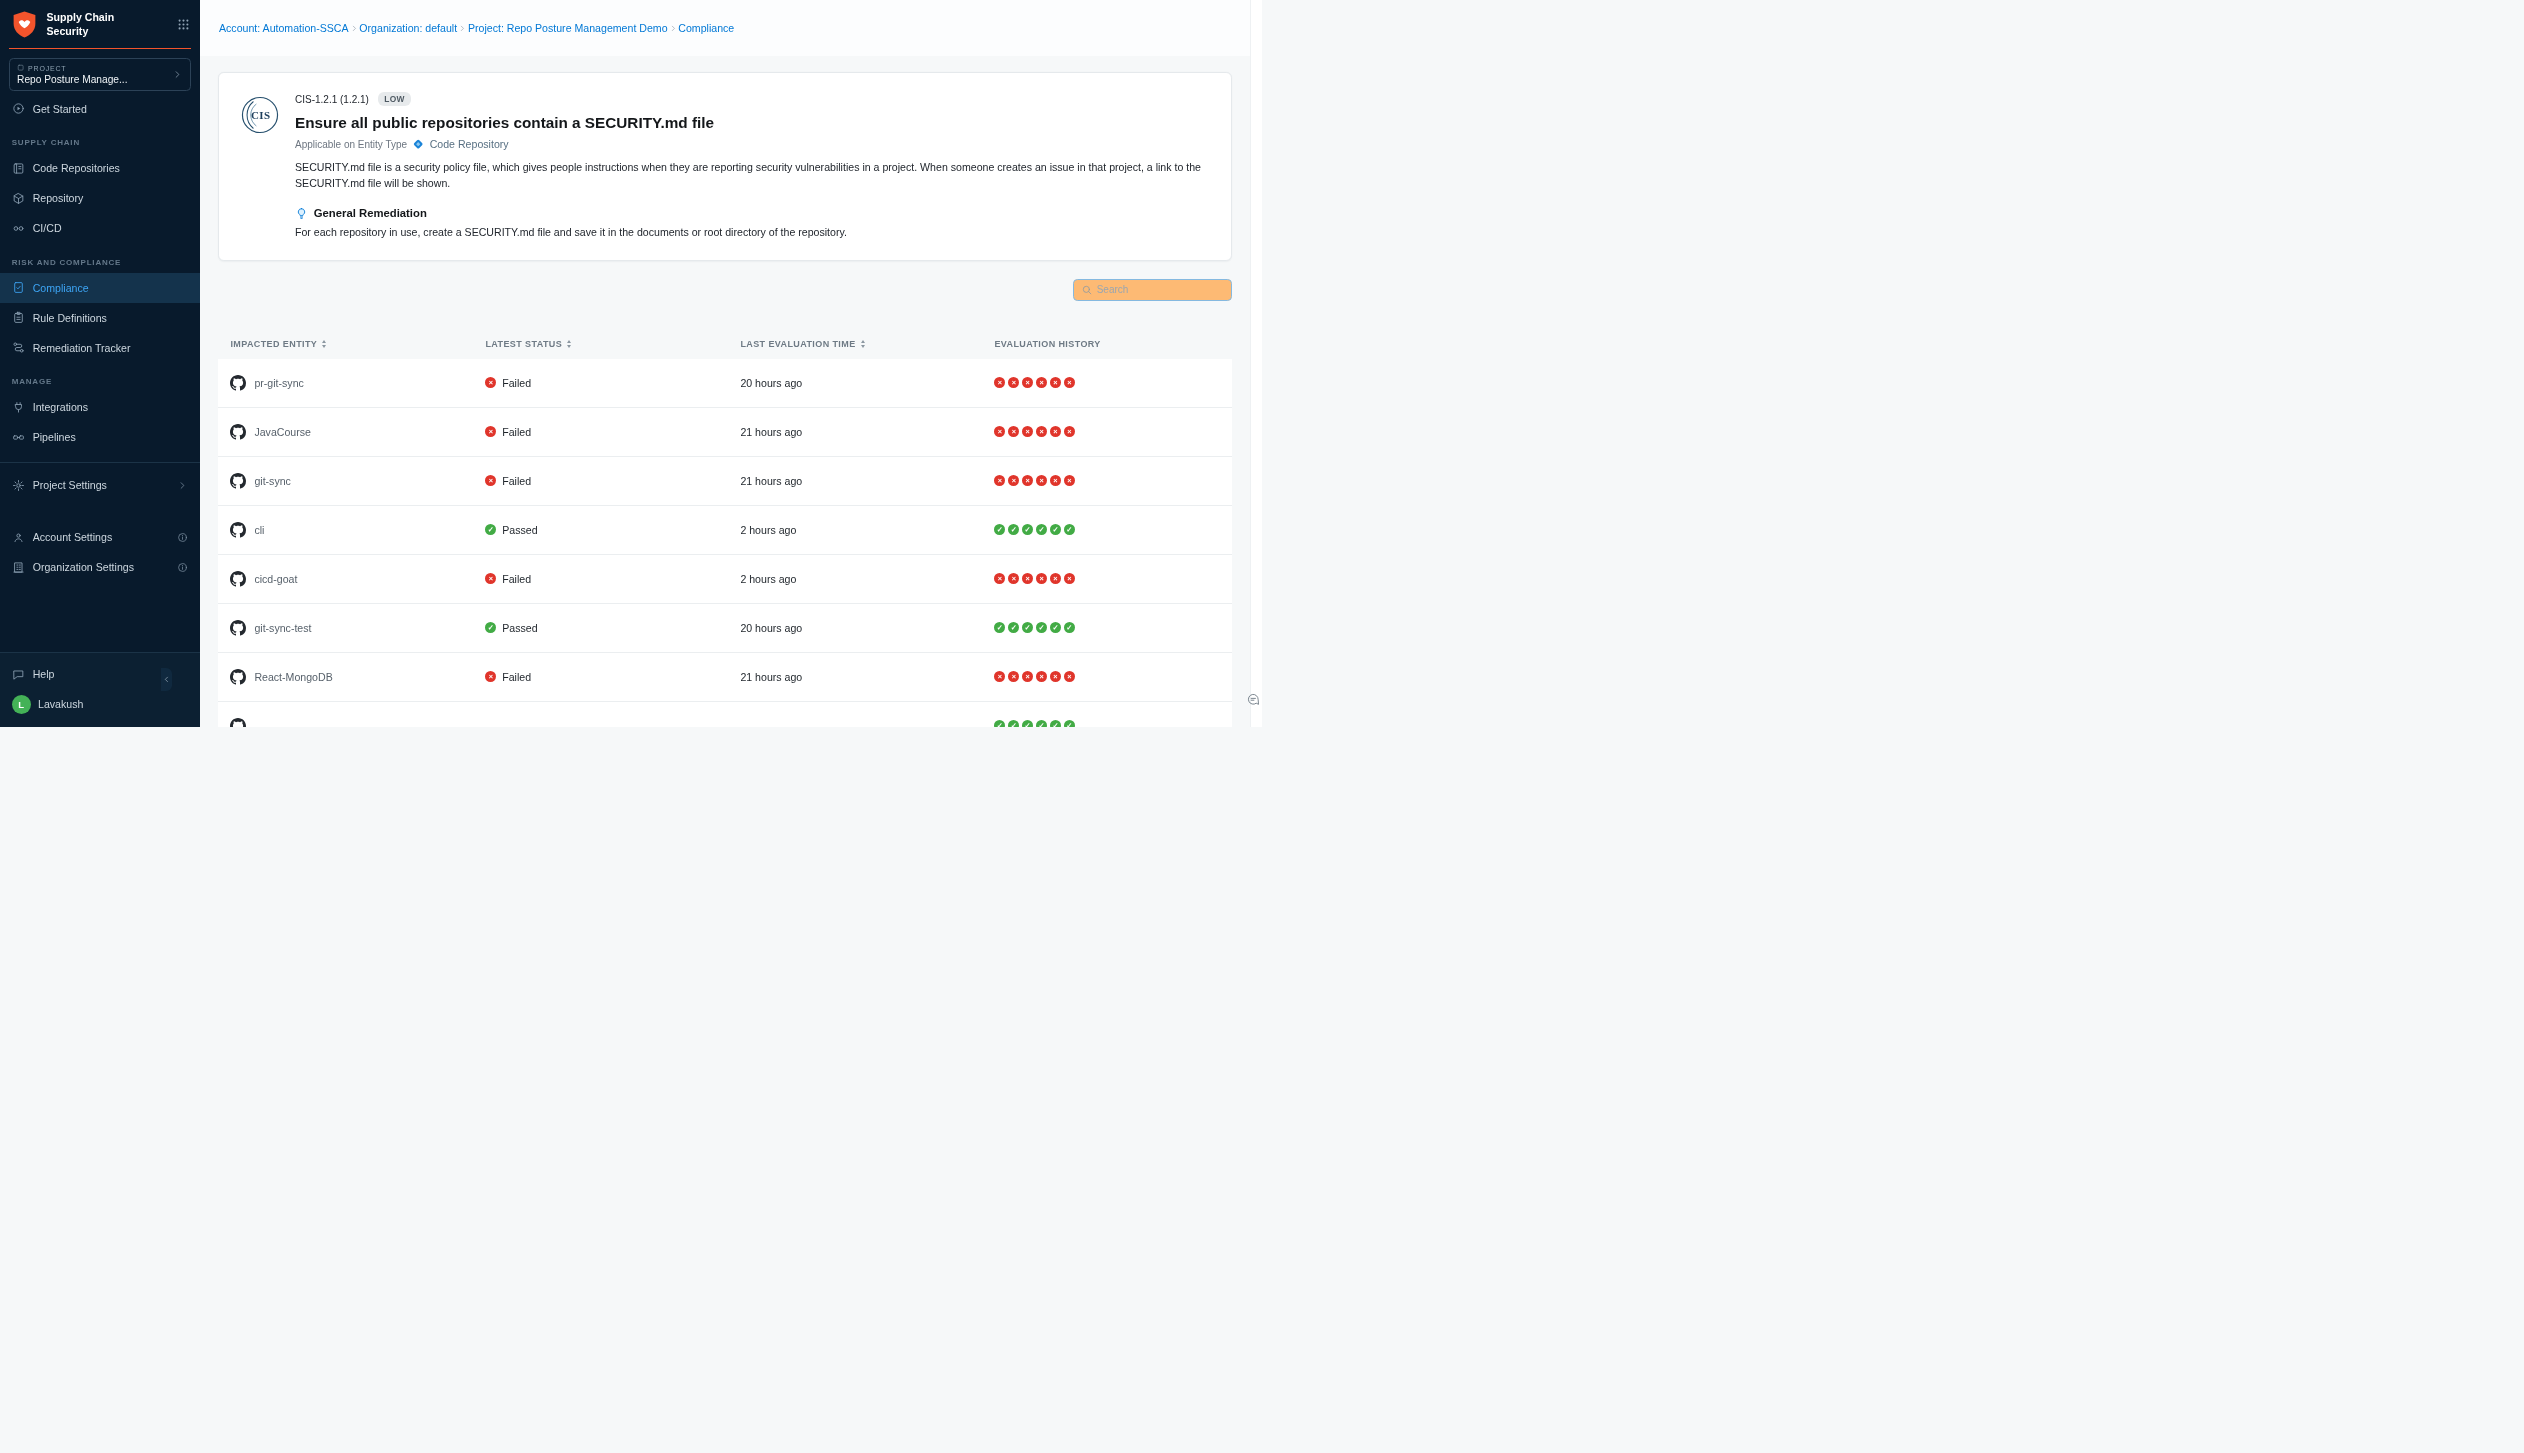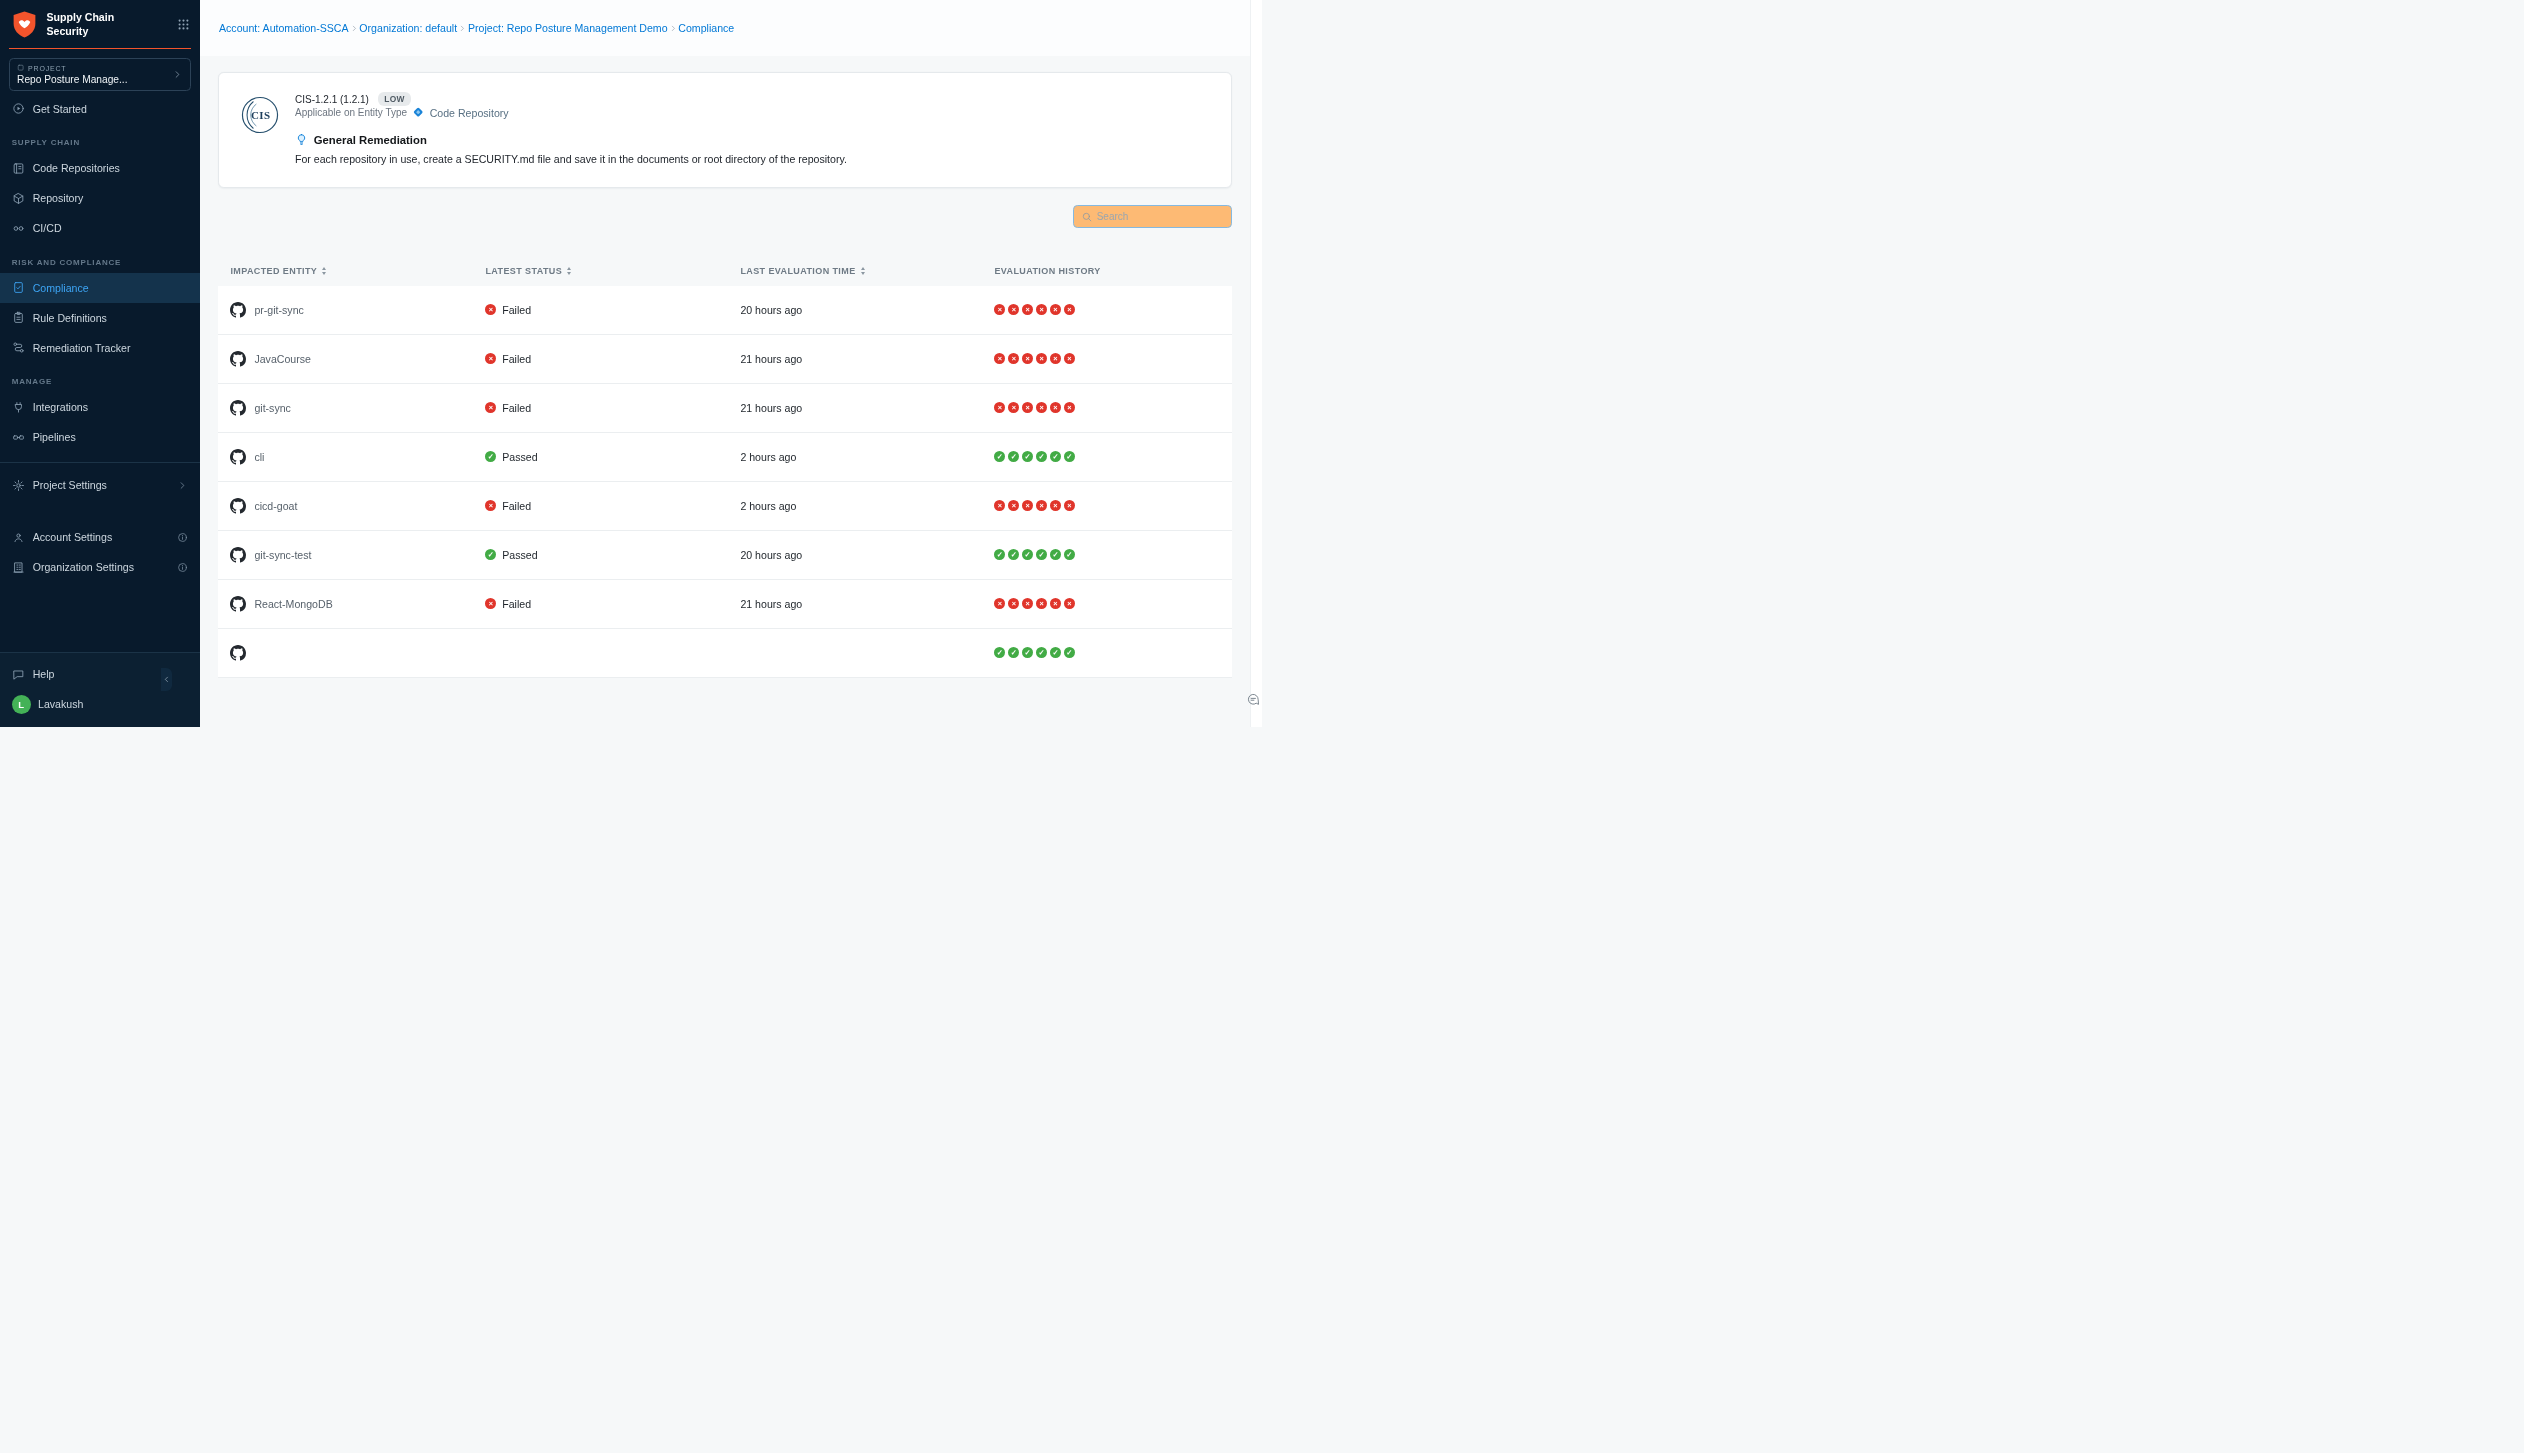--- a/index.html
+++ b/index.html
@@ -328,30 +328,32 @@
               <circle cx="26" cy="26" r="24" fill="#fff" stroke="#27506e" stroke-width="1.6"></circle>
               <path d="M17 7.5A24 24 0 0 0 17 44.5" fill="none" stroke="#27506e" stroke-width="1.4"></path>
               <path d="M21 11A18.5 18.5 0 0 0 21 41" fill="none" stroke="#6d93ad" stroke-width="1.3"></path>
               <text x="27" y="31" text-anchor="middle" font-family="Liberation Serif, serif" font-size="15" font-weight="bold" fill="#1d3e5c" letter-spacing="0.5">CIS</text>
             </svg></div>
         <div class="card-body">
           <div class="rule-head">
             <span class="rule-id">CIS-1.2.1 (1.2.1)</span>
             <span class="badge">LOW</span>
           </div>
+          <h1>Ensure all public repositories contain a SECURITY.md file</h1>
           <div class="applicable">
             <span>Applicable on Entity Type</span>
             <span style="display:flex">
                 <svg viewBox="0 0 24 24" width="12.4" height="12.4">
                   <rect x="5.2" y="5.2" width="13.6" height="13.6" rx="3" transform="rotate(45 12 12)" fill="#1b84d8"></rect>
                   <rect x="9" y="9" width="6" height="6" rx="1.5" transform="rotate(45 12 12)" fill="#8ec8f0"></rect>
                 </svg>
               </span>
             <span class="ety">Code Repository</span>
           </div>
+          <p class="desc">SECURITY.md file is a security policy file, which gives people instructions when they are reporting security vulnerabilities in a project. When someone creates an issue in that project, a link to the SECURITY.md file will be shown.</p>
           <div class="rem-head">
             <span style="display:flex">
                 <svg viewBox="0 0 24 24" width="13" height="13" fill="none" stroke="#0278d5" stroke-width="1.6" stroke-linecap="round" stroke-linejoin="round">
                   <path d="M12 3a6 6 0 0 0-3.2 11.05c.5.33.7.8.7 1.2V16h5v-.75c0-.4.2-.87.7-1.2A6 6 0 0 0 12 3z" fill="#ddf1ff"></path>
                   <path d="M10 18.5h4M10.8 21h2.4"></path>
                 </svg>
               </span>
             <span>General Remediation</span>
           </div>
           <p class="rem-text">For each repository in use, create a SECURITY.md file and save it in the documents or root directory of the repository.</p>

